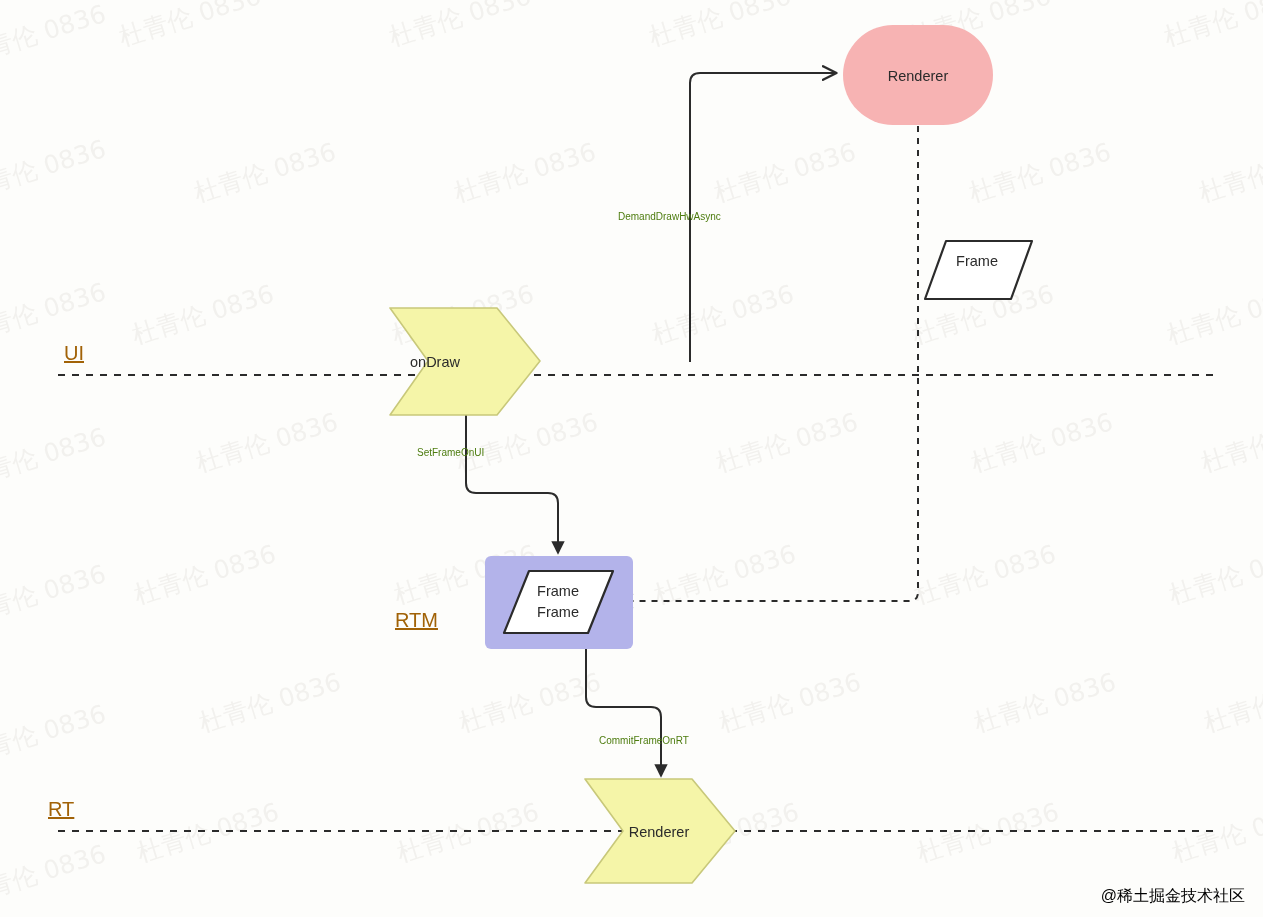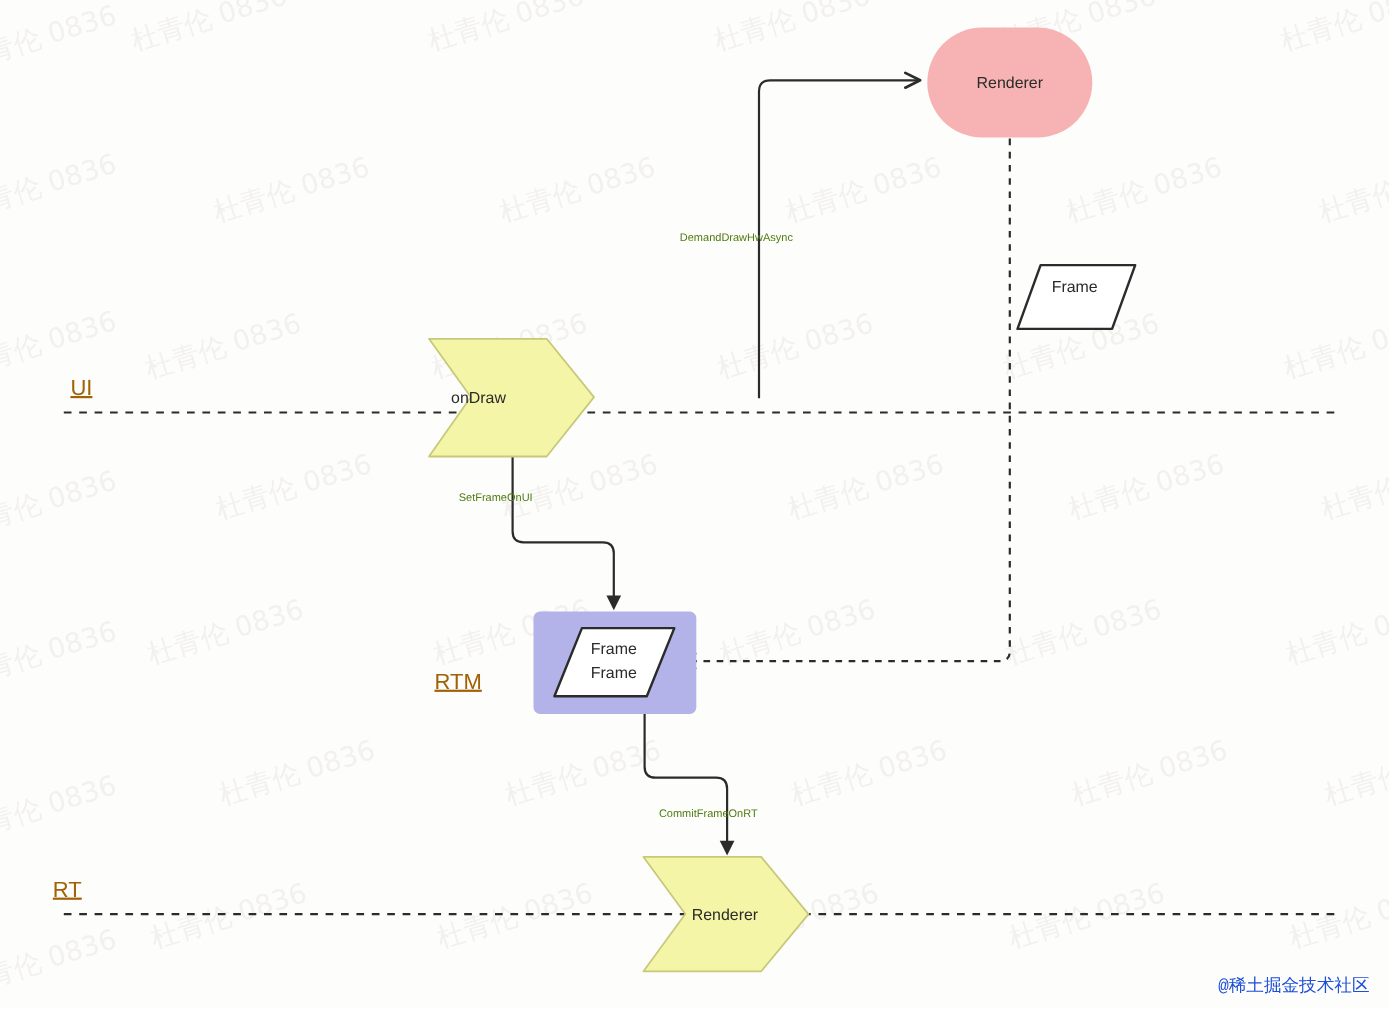--- a/index.html
+++ b/index.html
@@ -71,23 +71,23 @@
   .lbl.two-line {
     line-height: 1.45;
   }
 
   
   #corner-watermark {
     position: absolute;
     right: 18px;
     bottom: 10px;
     z-index: 4;
-    color: #1d4ed8;
+    color: #000000;
     font-size: 16px;
-    font-family: Liberation Mono, monospace;
+    font-family: Liberation Sans, sans-serif;
     white-space: nowrap;
     user-select: none;
   }
 </style>
 </head>
 <body>
 
 <div id="stage">
 
   <div id="watermark-layer">

